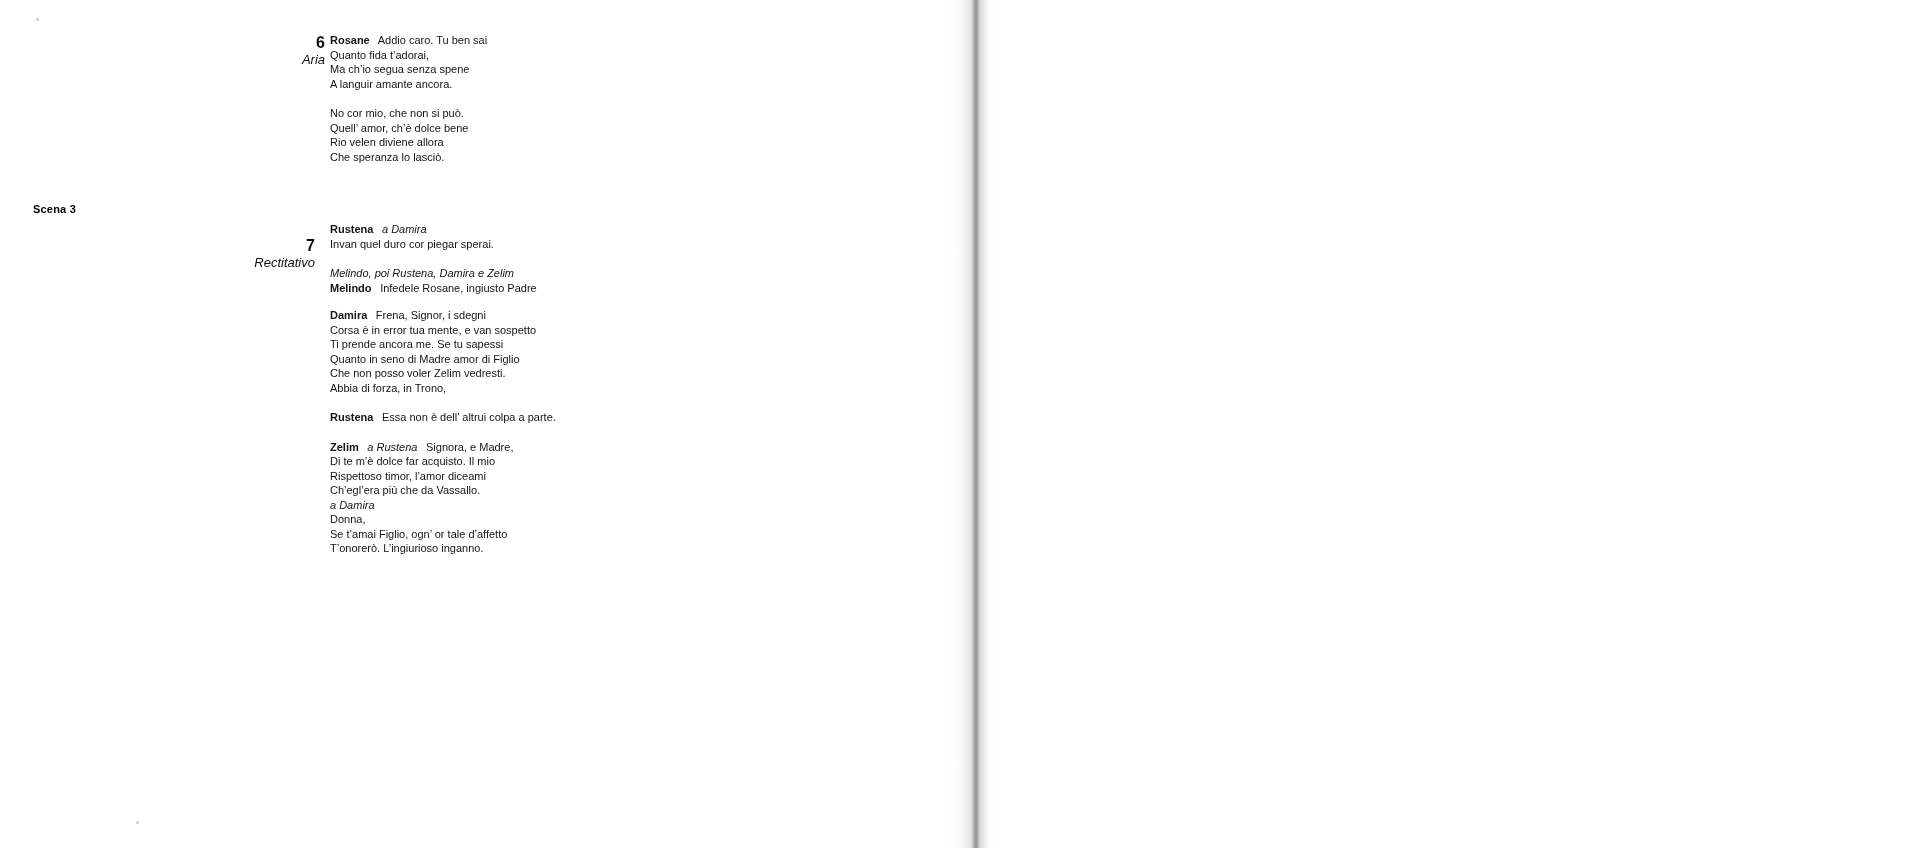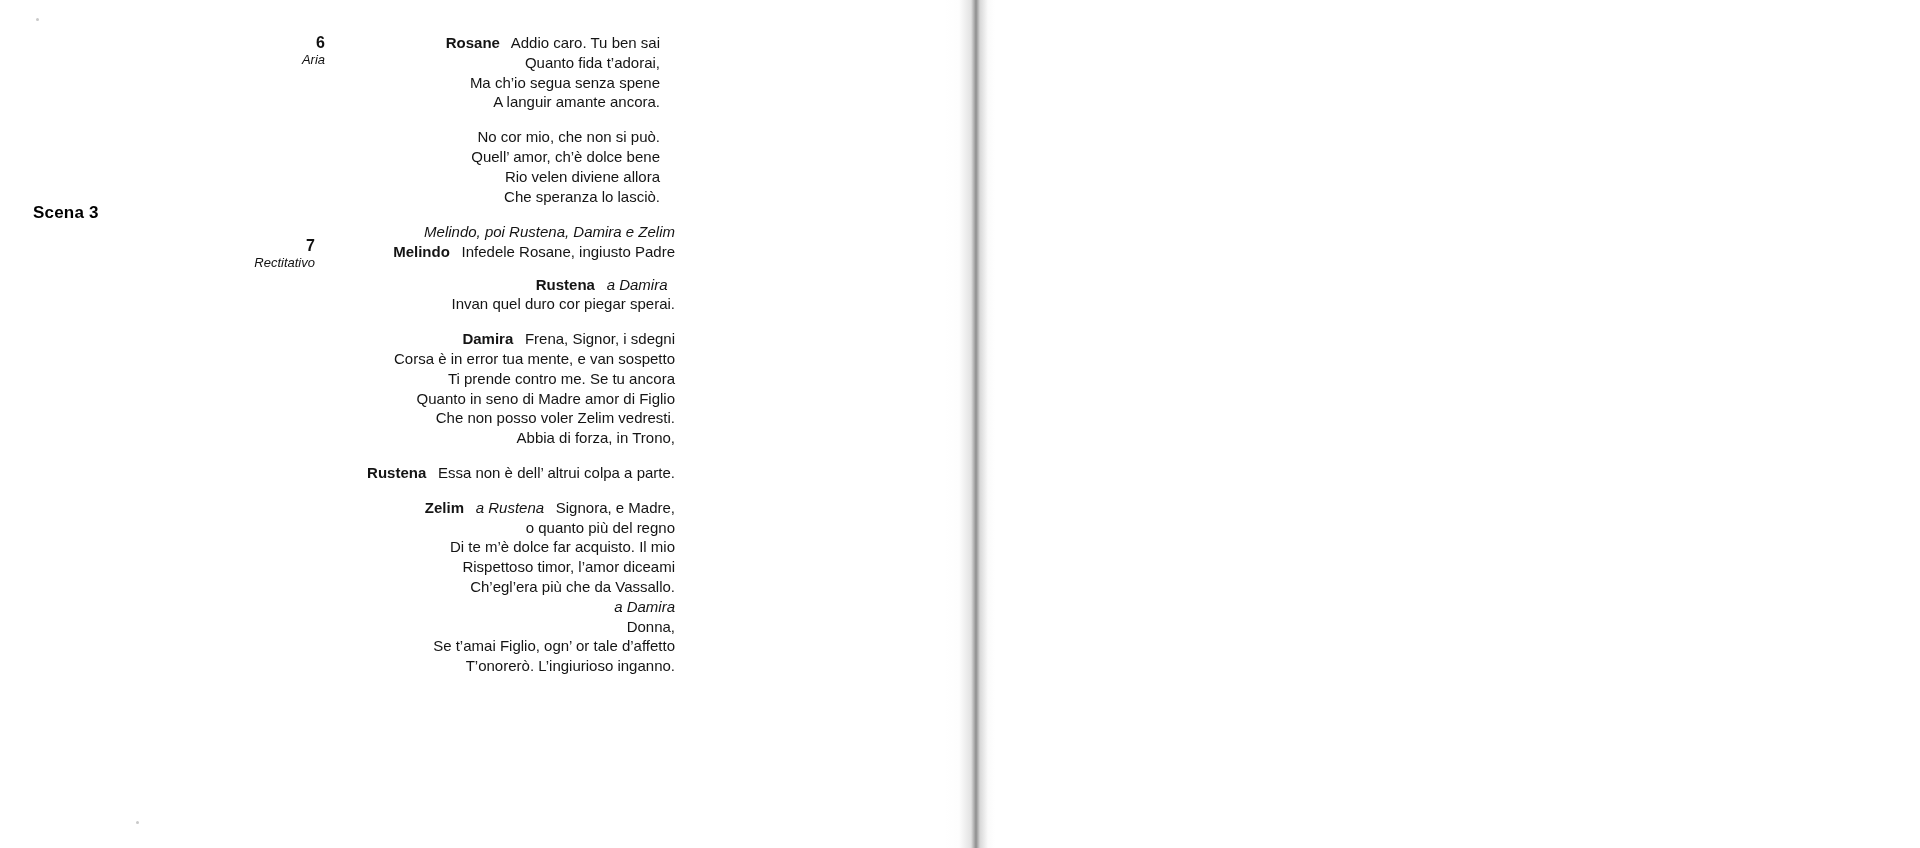--- a/index.html
+++ b/index.html
@@ -43,30 +43,29 @@
     position: absolute;
     top: 0;
     bottom: 0;
   }
   .page-left  { left: 0;    width: 950px; }
   .page-right { left: 995px; width: 925px; }
 
   
   .col {
     position: absolute;
-    font-size: 15px;
+    font-size: 11px;
     line-height: 1.32;
     color: #141414;
-    text-align: right;
   }
 
   .scene-label {
     position: absolute;
     font-weight: bold;
-    font-size: 17px;
+    font-size: 11px;
     letter-spacing: .2px;
     color: #000;
   }
 
   .num-block {
     position: absolute;
     text-align: right;
     width: 70px;
   }
   .num-block .num {
@@ -141,53 +140,52 @@
       </div>
       <div class="blk">
         <span class="line">No cor mio, che non si può.</span>
         <span class="line">Quell’ amor, ch’è dolce bene</span>
         <span class="line">Rio velen diviene allora</span>
         <span class="line">Che speranza lo lasciò.</span>
       </div>
     </div>
 
     <div class="col" id="col-ita-2">
+      <div class="blk">
+        <span class="spk">Rustena </span>
+        <span class="it">a Damira </span>
+        <span class="line">Invan quel duro cor piegar sperai.</span>
+      </div>
+
       <div class="blk" style="margin-bottom:13px;">
         <span class="stage">Melindo, poi Rustena, Damira e Zelim</span>
         <span class="spk">Melindo </span>
         <span>Infedele Rosane, ingiusto Padre</span>
       </div>
 
-      <div class="blk">
-        <span class="spk">Rustena </span>
-        <span class="it">a Damira </span>
-        <span class="line">Invan quel duro cor piegar sperai.</span>
-      </div>
-
 
       <div class="blk">
         <span class="spk">Damira </span>
         <span>Frena, Signor, i sdegni</span>
         <span class="line">Corsa è in error tua mente, e van sospetto</span>
-        <span class="line">Ti prende contro me. Se tu ancora</span>
+        <span class="line">Ti prende ancora me. Se tu sapessi</span>
         <span class="line">Quanto in seno di Madre amor di Figlio</span>
         <span class="line">Che non posso voler Zelim vedresti.</span>
         <span class="line">Abbia di forza, in Trono,</span>
       </div>
 
       <div class="blk">
         <span class="spk">Rustena </span>
         <span>Essa non è dell’ altrui colpa a parte.</span>
       </div>
 
       <div class="blk">
         <span class="spk">Zelim </span>
         <span class="it">a Rustena </span>
         <span>Signora, e Madre,</span>
-        <span class="line">o quanto più del regno</span>
         <span class="line">Di te m’è dolce far acquisto. Il mio</span>
         <span class="line">Rispettoso timor, l’amor diceami</span>
         <span class="line">Ch’egl’era più che da Vassallo.</span>
         <span class="stage">a Damira</span>
         <span class="line">Donna,</span>
         <span class="line">Se t’amai Figlio, ogn’ or tale d’affetto</span>
         <span class="line">T’onorerò. L’ingiurioso inganno.</span>
       </div>
     </div>
   </div>

